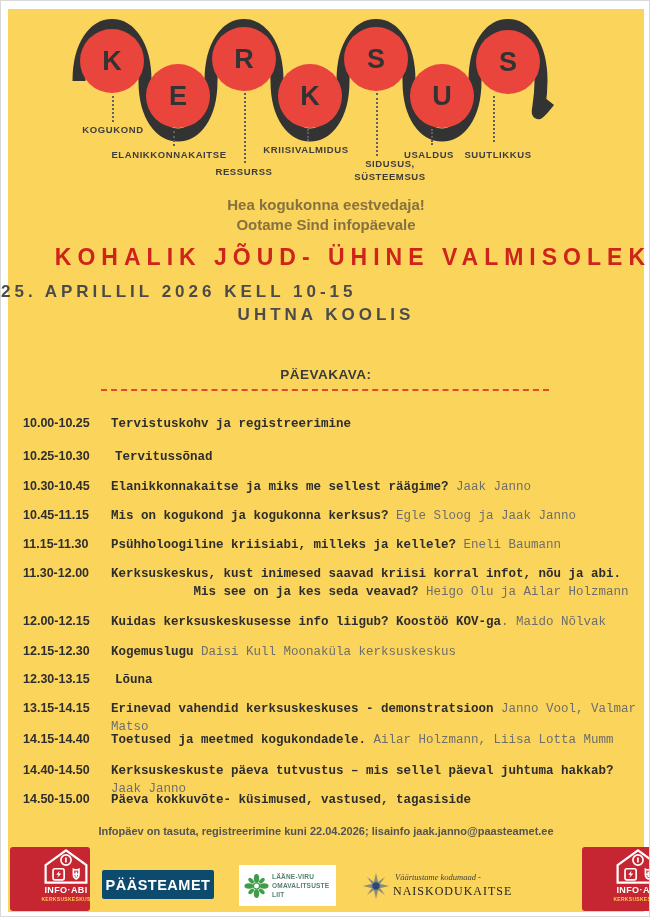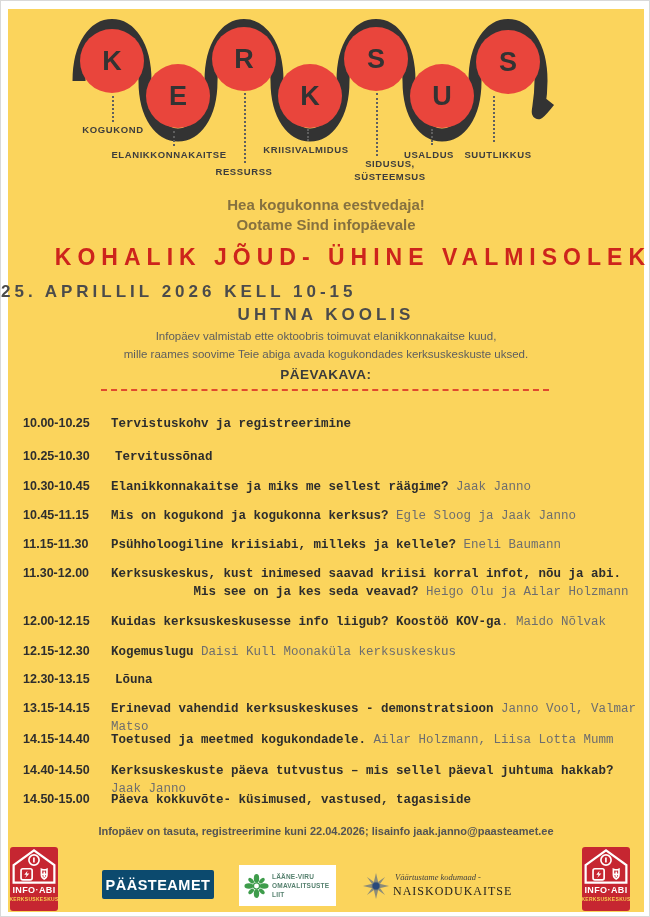--- a/index.html
+++ b/index.html
@@ -32,21 +32,21 @@
   
   .row{position:absolute;left:0;width:650px;}
   .time{position:absolute;left:22px;width:84px;font-size:12.5px;font-weight:800;color:#2E2E2E;}
   .desccell{position:absolute;left:110px;right:8px;font-size:12.5px;line-height:17.5px;font-family:Liberation Mono, monospace;}
   .topic{font-weight:800;color:#2D2D2D;white-space:pre-wrap;}
   .speakers{font-weight:400;color:#6E6E6E;white-space:pre-wrap;}
   .footer-note{position:absolute;left:0;top:824px;width:650px;text-align:center;
                font-size:11px;font-weight:700;color:#545454;}
   
   .infoabi{position:absolute;width:48px;height:64px;background:#C62631;border-radius:3px;
-           display:flex;flex-direction:column;align-items:center;justify-content:flex-start;}
+           display:flex;flex-direction:column;align-items:center;justify-content:flex-start;padding-left:32px;}
   .infoabi .t{font-size:9px;font-weight:800;color:#ffffff;letter-spacing:0.4px;margin-top:0px;}
   .infoabi .s{font-size:5px;font-weight:700;color:#F7CE4F;letter-spacing:0.3px;margin-top:1px;}
   .paaste{position:absolute;left:101px;top:869px;width:112px;height:29px;background:#0c4a6e;
           border-radius:2px;display:flex;align-items:center;justify-content:center;}
   .paaste span{color:#ffffff;font-size:14.5px;font-weight:800;letter-spacing:0.5px;}
   .lvl{position:absolute;left:238px;top:864px;width:97px;height:41px;background:#ffffff;
        display:flex;align-items:center;}
   .lvl .txt{font-size:6.5px;font-weight:700;color:#55806E;line-height:9px;letter-spacing:0.2px;}
   .nkk-tag{position:absolute;left:394px;top:871px;font-family:"Liberation Serif",serif;
            font-style:italic;font-size:8.5px;color:#3F3F3F;}
@@ -102,22 +102,20 @@
   <div class="wave-label" style="left:299px;top:156px">SIDUSUS,
 SÜSTEEMSUS</div>
   <div class="wave-label" style="left:338px;top:147px">USALDUS</div>
   <div class="wave-label" style="left:407px;top:147px">SUUTLIKKUS</div>
 
   <div class="intro">Hea kogukonna eestvedaja!
 Ootame Sind infopäevale</div>
   <div class="main-title">KOHALIK JÕUD- ÜHINE VALMISOLEK</div>
   <div class="date-line">25. APRILLIL 2026 KELL 10-15</div>
   <div class="venue-line">UHTNA KOOLIS</div>
-  <div class="desc">Infopäev valmistab ette oktoobris toimuvat elanikkonnakaitse kuud,
-mille raames soovime Teie abiga avada kogukondades kerksuskeskuste uksed.</div>
   <div class="agenda-h">PÄEVAKAVA:</div>
   <div class="agenda-rule"></div>
 
   <div class="row" style="top:415px">
     <div class="time">10.00-10.25</div>
     <div class="desccell"><span class="topic">Tervistuskohv ja registreerimine</span><span class="speakers"></span></div>
   </div>
   <div class="row" style="top:448px">
     <div class="time">10.25-10.30</div>
     <div class="desccell" style="left:114px"><span class="topic">Tervitussõnad</span><span class="speakers"></span></div>

